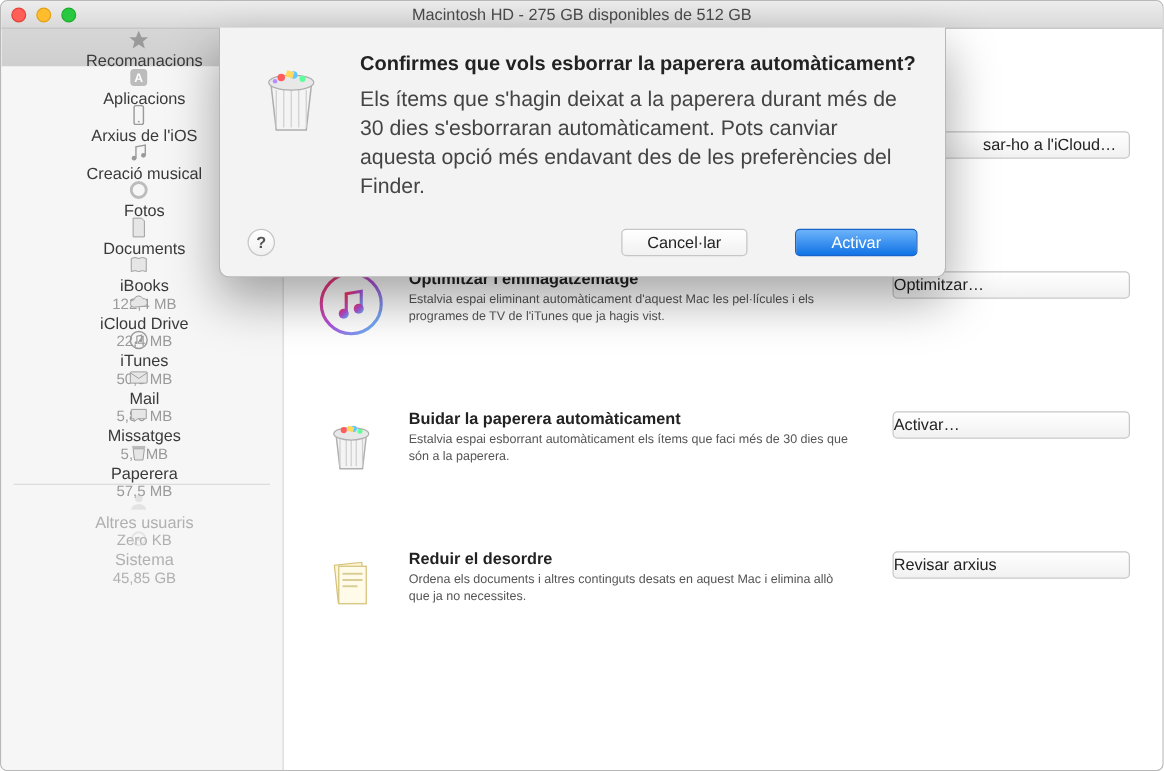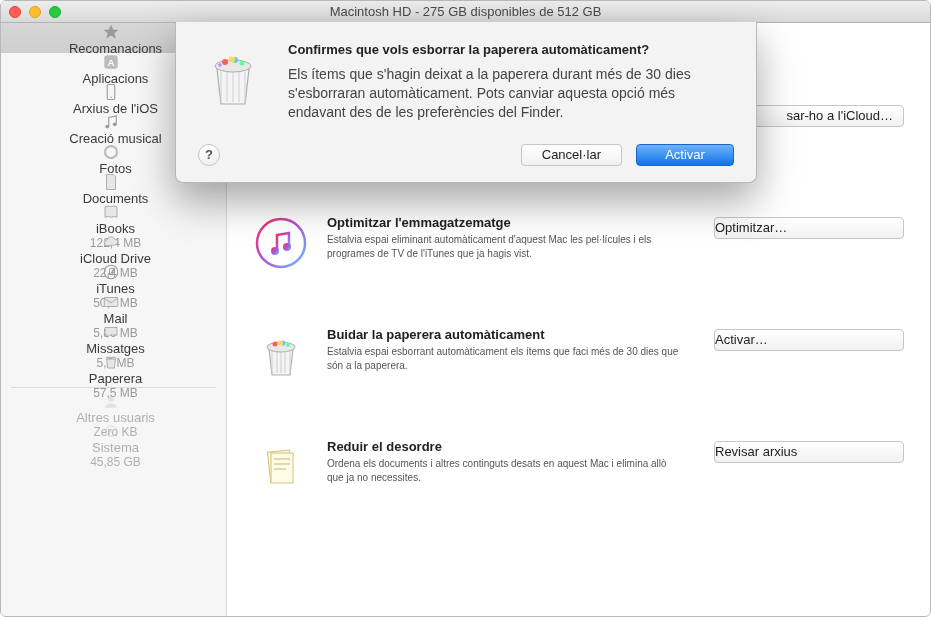--- a/index.html
+++ b/index.html
@@ -133,40 +133,41 @@
   padding: 20px 22px 16px 22px;
 }
 .dialog-inner {
   display: flex;
   gap: 20px;
 }
 .dialog-icon {
   width: 70px; height: 70px; flex-shrink: 0;
 }
 .dialog-text { flex: 1; }
-.dialog-title { font-weight: 700; font-size: 13px; margin-bottom: 6px; color: #222; line-height: 1.3; }
-.dialog-desc { font-size: 14px; color: #444; line-height: 1.35; }
+.dialog-title { font-weight: 700; font-size: 16px; margin-bottom: 6px; color: #222; line-height: 1.3; }
+.dialog-desc { font-size: 17px; color: #444; line-height: 1.35; }
 .dialog-footer {
   display: flex; align-items: center; margin-top: 22px;
 }
 .help-btn {
   width: 22px; height: 22px; border-radius: 50%;
   background: linear-gradient(#ffffff,#f0f0f0);
   border: 1px solid #c6c6c6;
   display: flex; align-items: center; justify-content: center;
   font-size: 13px; color: #555; font-weight: 600;
 }
 .dialog-btns { margin-left: auto; display: flex; gap: 14px; }
 .dbtn {
   height: 22px; padding: 0 20px;
   border-radius: 4px;
   font-size: 13px;
   line-height: 20px;
   min-width: 98px;
   text-align: center;
+  margin-left: 24px;
 }
 .dbtn.normal {
   background: linear-gradient(#ffffff,#f1f1f1);
   border: 1px solid #c6c6c6;
   color: #222;
 }
 .dbtn.primary {
   background: linear-gradient(#6cb3fa,#1173e6);
   border: 1px solid #1964c6;
   color: #fff;

